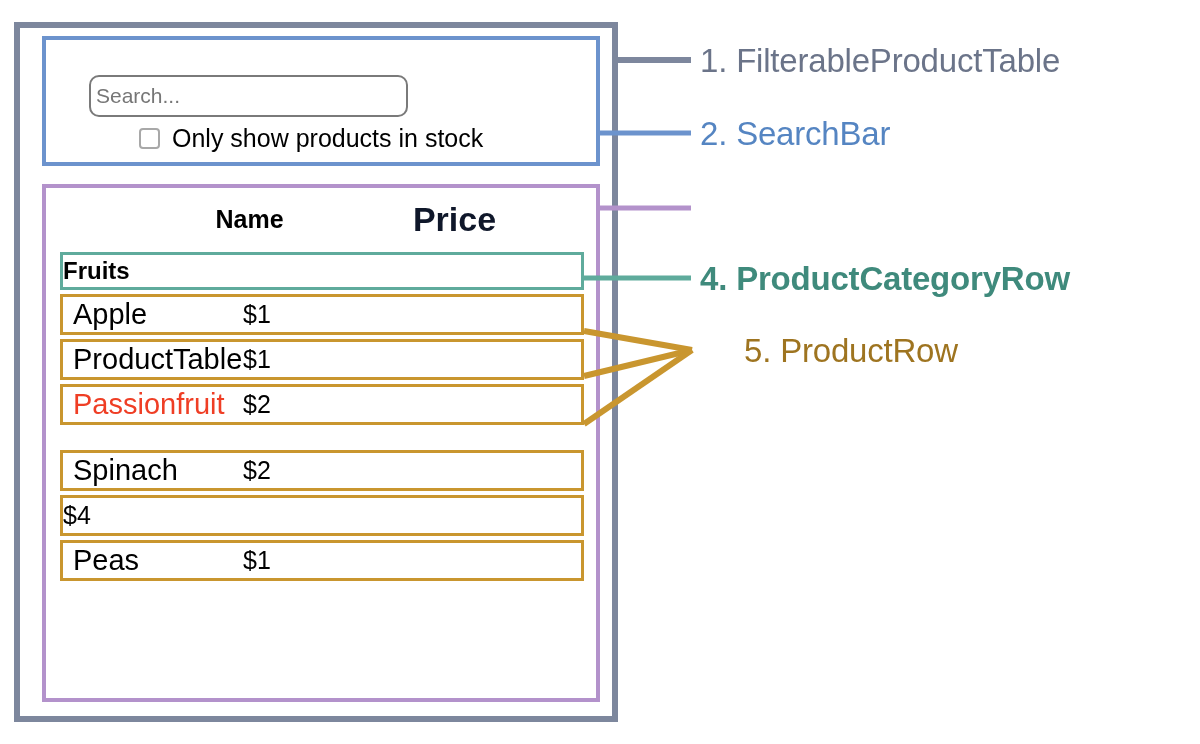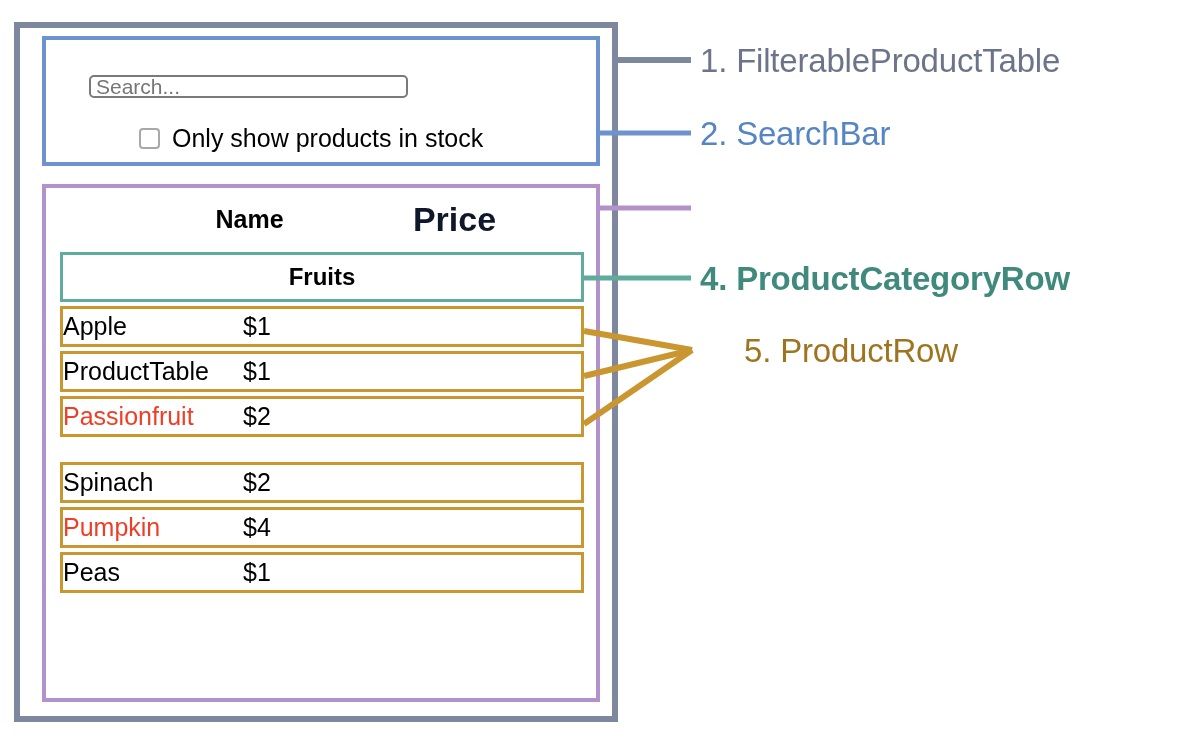--- a/index.html
+++ b/index.html
@@ -45,23 +45,23 @@
     border: 4px solid #6c93cd;
     box-sizing: border-box;
     background: #ffffff;
   }
 
   .search-input {
     position: absolute;
     left: 89px;
     top: 75px;
     width: 319px;
-    height: 23px;
+    height: 42px;
     border: 2px solid #7a7a7a;
-    border-radius: 5px;
+    border-radius: 10px;
     box-sizing: border-box;
     background: #ffffff;
     font-family: "Liberation Sans", sans-serif;
     font-size: 21px;
     color: #767676;
     padding: 0 5px;
     line-height: 28px;
     outline: none;
   }
   .search-input::placeholder { color: #767676; opacity: 1; }
@@ -131,47 +131,47 @@
 
   
   .rows {
     position: absolute;
     left: 60px;
     top: 252px;
     width: 524px;
   }
 
   .category-row {
-    height: 50px;
+    height: 38px;
     margin-bottom: 4px;
     border: 3px solid #5fab9c;
     box-sizing: border-box;
     background: #ffffff;
     display: flex;
     align-items: center;
-    justify-content: center;
   }
   .category-row .cat-label {
     font-size: 24px;
     font-weight: bold;
     color: #000000;
   }
 
   .product-row {
     height: 41px;
     margin-bottom: 4px;
     border: 3px solid #c9962f;
     box-sizing: border-box;
     background: #ffffff;
     display: flex;
     align-items: center;
   }
   .product-row .pr-name {
     width: 180px;
-    font-size: 25px;
+    padding-left: 10px;
+    font-size: 29px;
     color: #000000;
     box-sizing: border-box;
   }
   .product-row.out-of-stock .pr-name { color: #ef3e25; }
   .product-row .pr-price {
     font-size: 25px;
     color: #000000;
   }
 
   .group-gap { height: 21px; }
@@ -238,21 +238,20 @@
 
     <div class="group-gap"></div>
 
 
     <div class="product-row">
       <span class="pr-name">Spinach</span>
       <span class="pr-price">$2</span>
     </div>
 
     <div class="product-row out-of-stock">
-      <span class="pr-name">Pumpkin</span>
       <span class="pr-price">$4</span>
     </div>
 
     <div class="product-row">
       <span class="pr-name">Peas</span>
       <span class="pr-price">$1</span>
     </div>
 
   </div>
 

